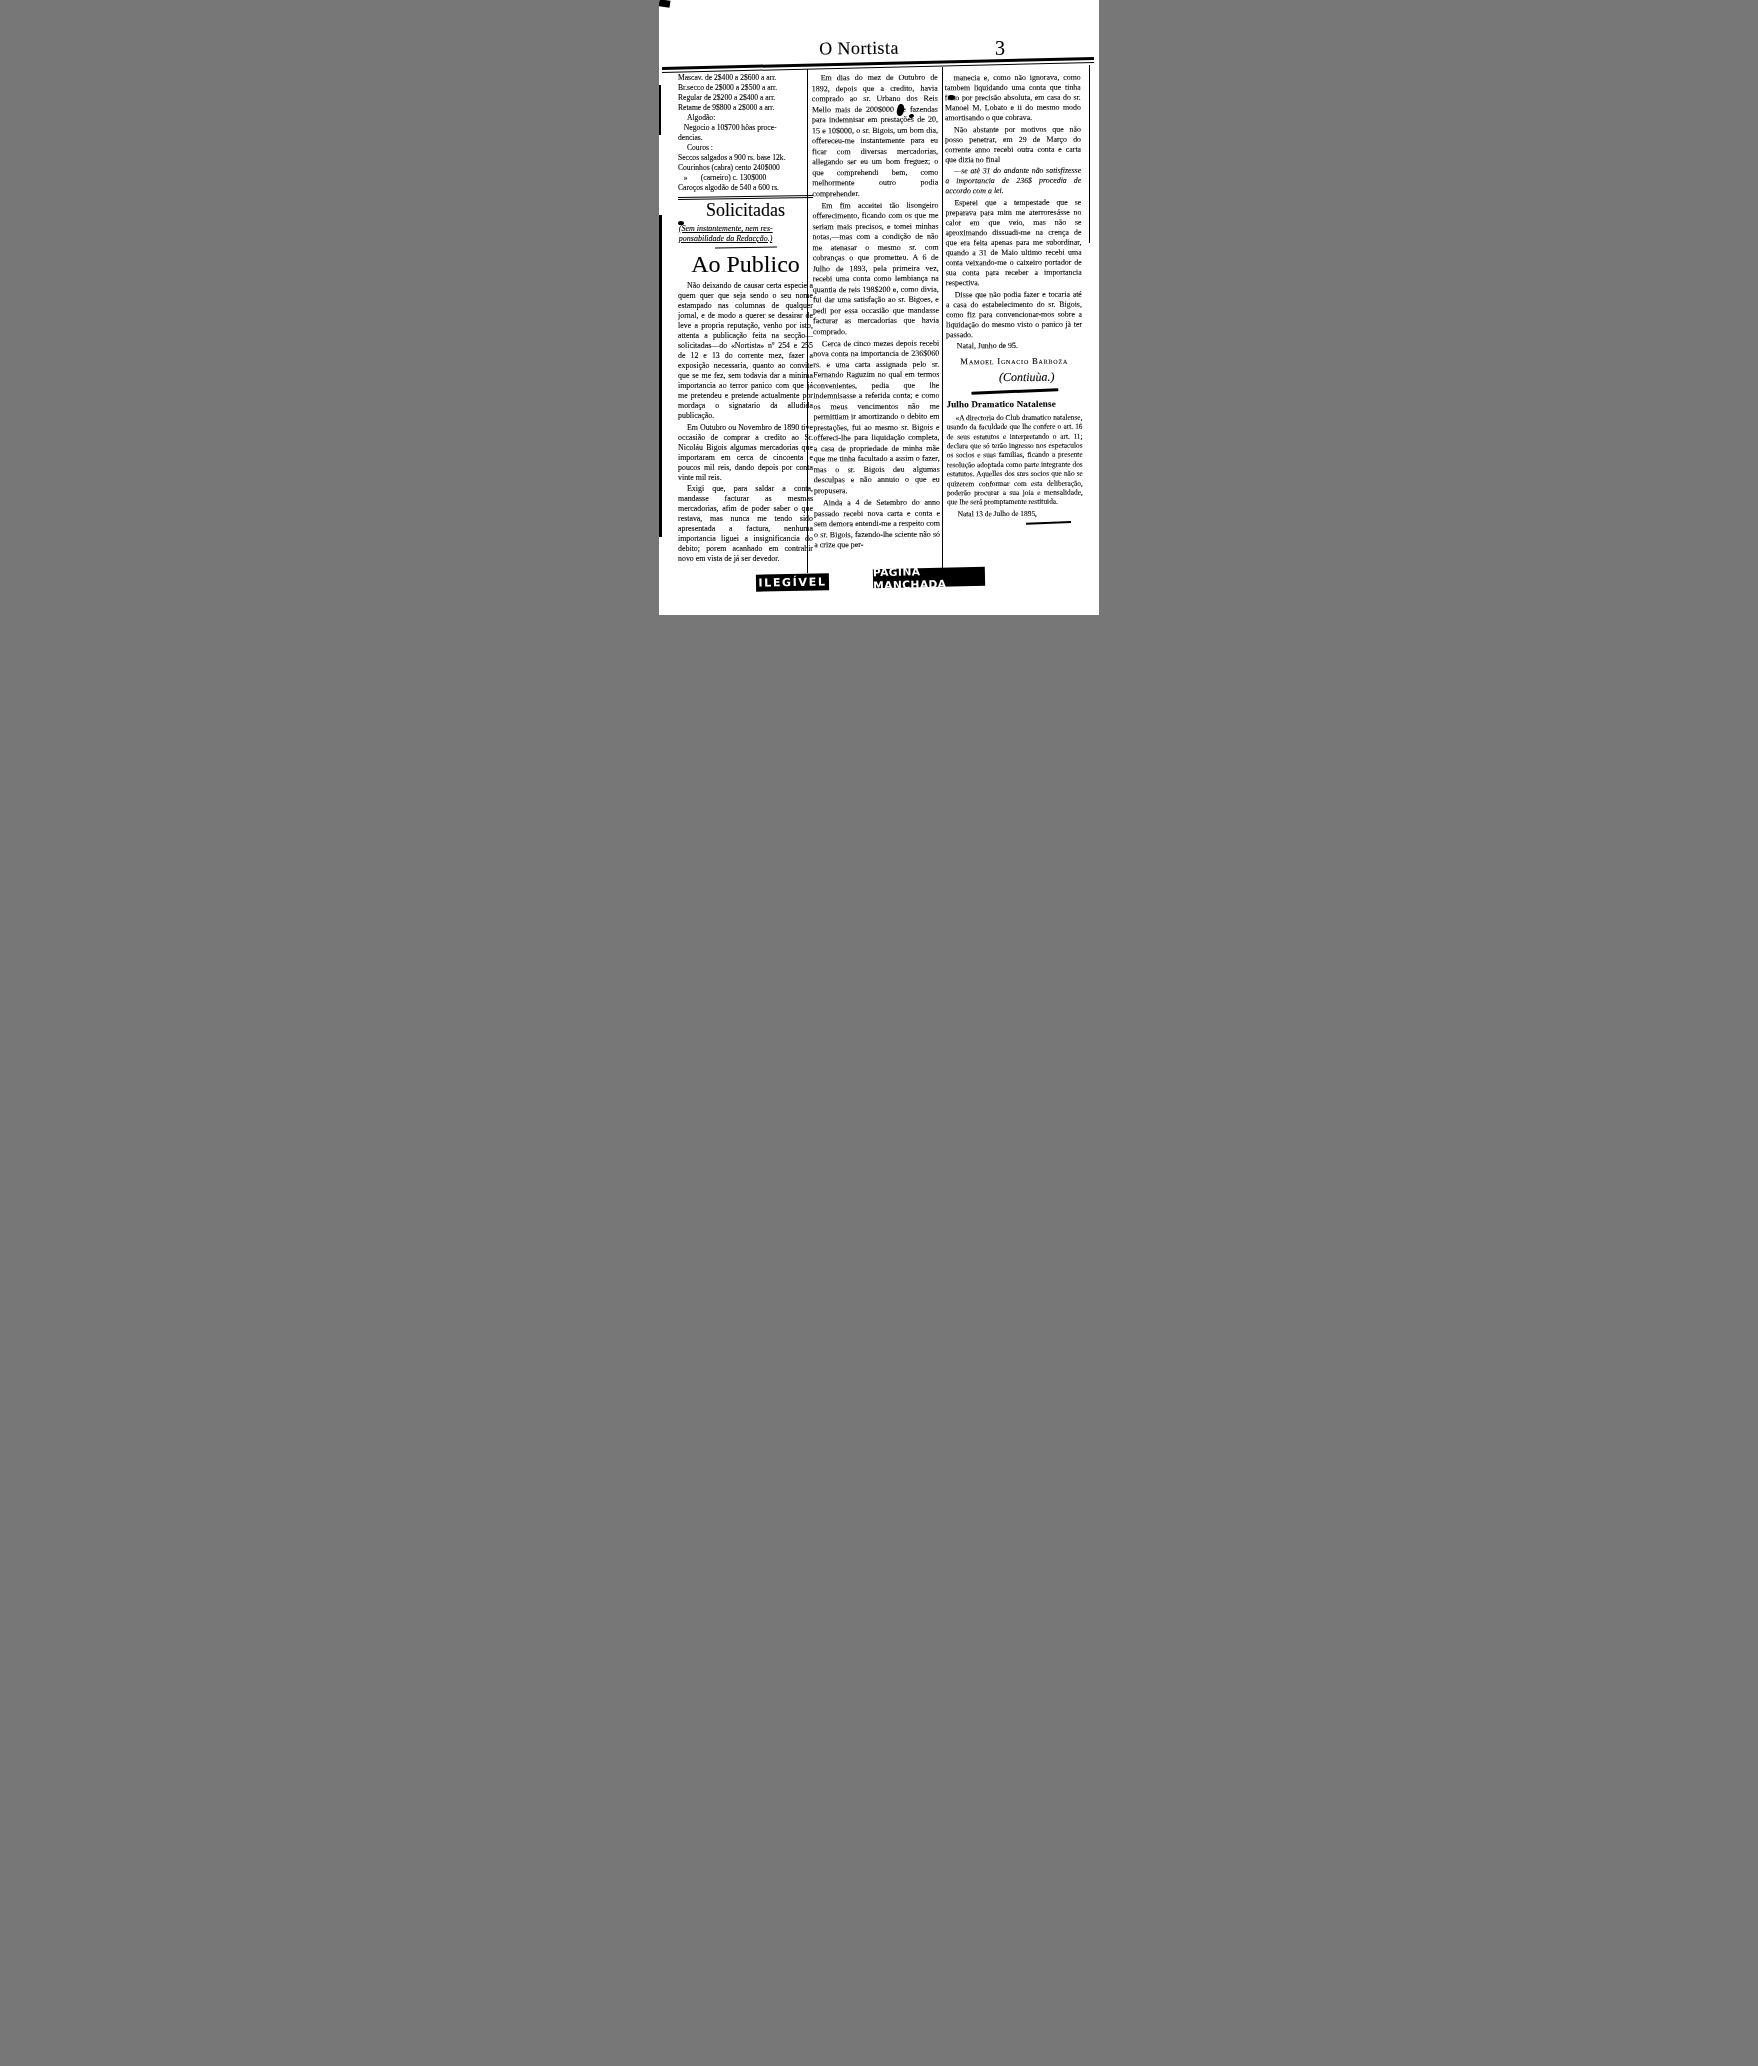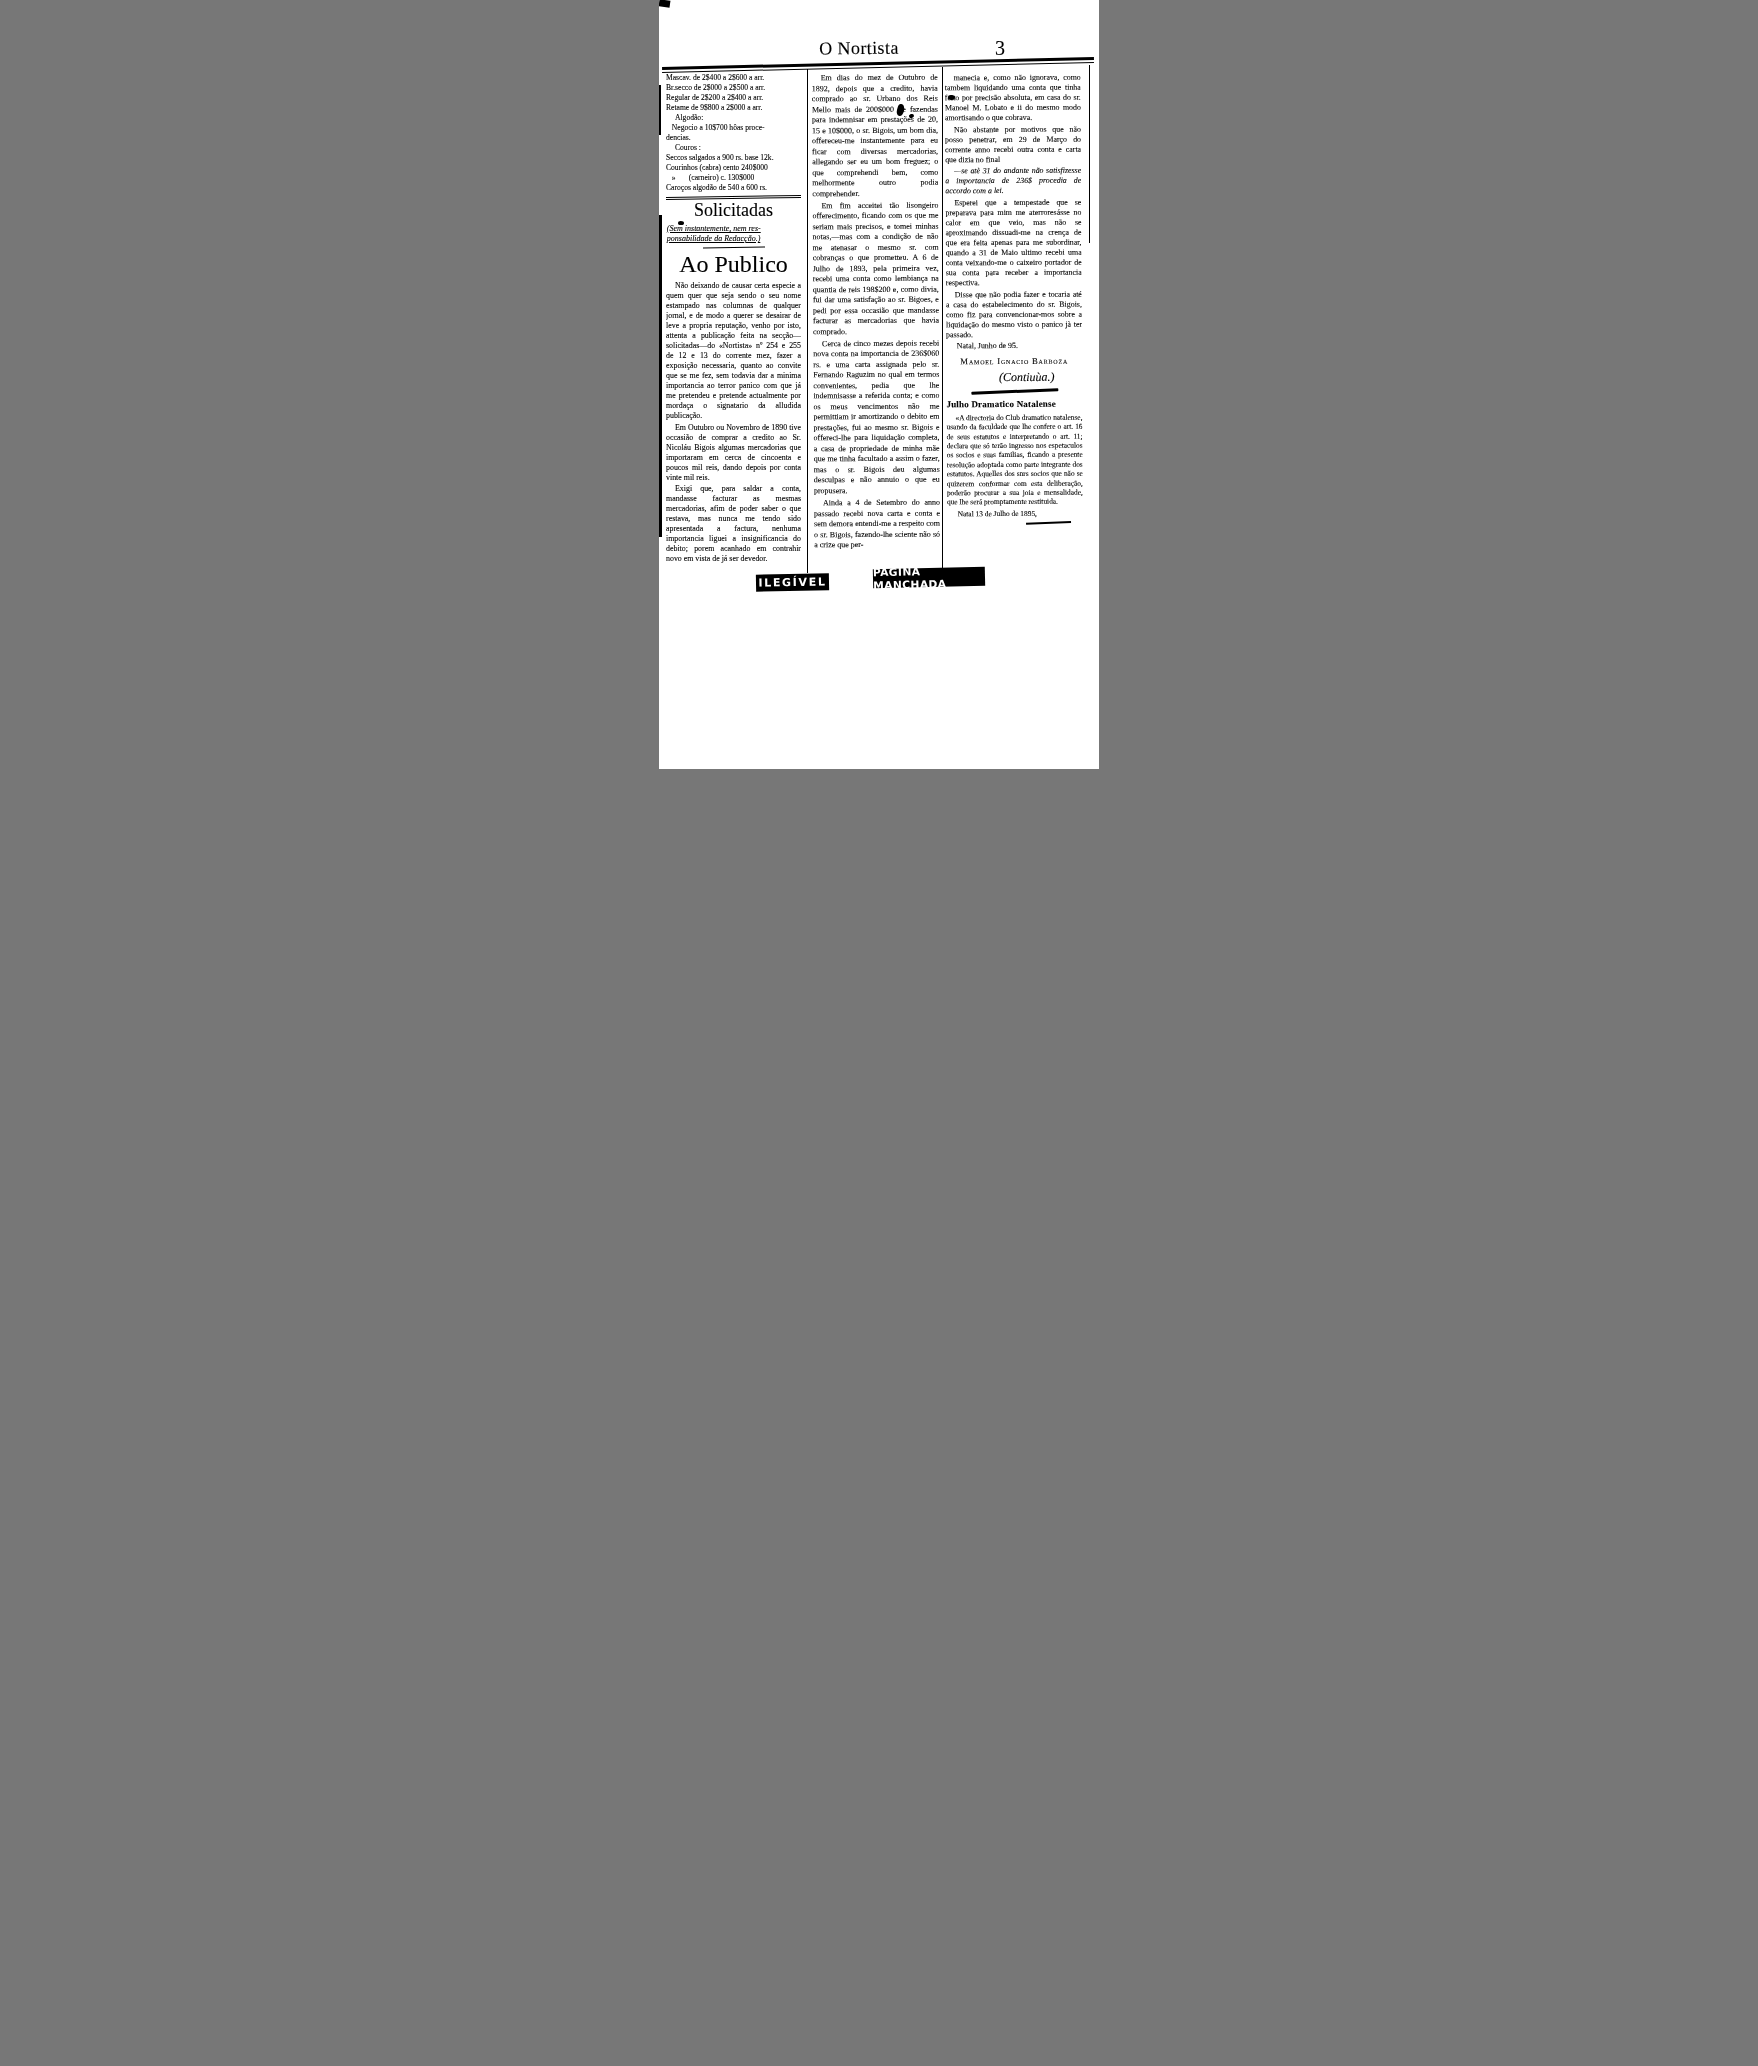--- a/index.html
+++ b/index.html
@@ -1,18 +1,18 @@
 <!DOCTYPE html>
 <html style="font-size:6.6px"><head>
 <meta charset="utf-8">
 <style>
   html,body{margin:0;padding:0;background:#777;}
   .page{
     position:relative;
-    width:440px;height:769px;
+    width:440px;height:615px;
     margin:0 auto;
     background:#fff;
     color:#000;
     font-family:"Liberation Serif", serif;
     overflow:hidden;
     -webkit-text-stroke:0.1px #000;
   }
   
   .masthead-title{
     position:absolute;left:132px;top:38px;width:136px;
@@ -20,21 +20,21 @@
     transform:rotate(-0.6deg);
   }
   .page-number{
     position:absolute;left:336px;top:37px;font-size:20px;
   }
   .rule{position:absolute;background:#000;}
   .rule-top-a{left:2.5px;top:62px;width:432px;height:2.5px;transform:rotate(-1.3deg);}
   .rule-top-b{left:2.5px;top:67px;width:432px;height:0.8px;transform:rotate(-1.3deg);}
   
   .col{position:absolute;top:73px;overflow:hidden;}
-  .col-1{left:7px;width:135px;height:502px;}
+  .col-1{left:19px;width:135px;height:502px;}
   .col-2{left:154px;width:126px;height:502px;transform:rotate(-0.3deg);}
   .col-3{left:287px;width:136px;height:502px;transform:rotate(-0.3deg);}
   .vrule{position:absolute;background:#000;width:0.8px;}
   .vrule-1{left:148px;top:69px;height:504px;}
   .vrule-2{left:283px;top:67px;height:506px;}
   .bar-right{position:absolute;left:430px;top:65px;width:1.2px;height:178px;background:#000;}
   
   .market-line{font-size:7.6px;line-height:10px;white-space:nowrap;}
   .market-label{padding-left:9px;}
   .market-indent{padding-left:5.8px;}

